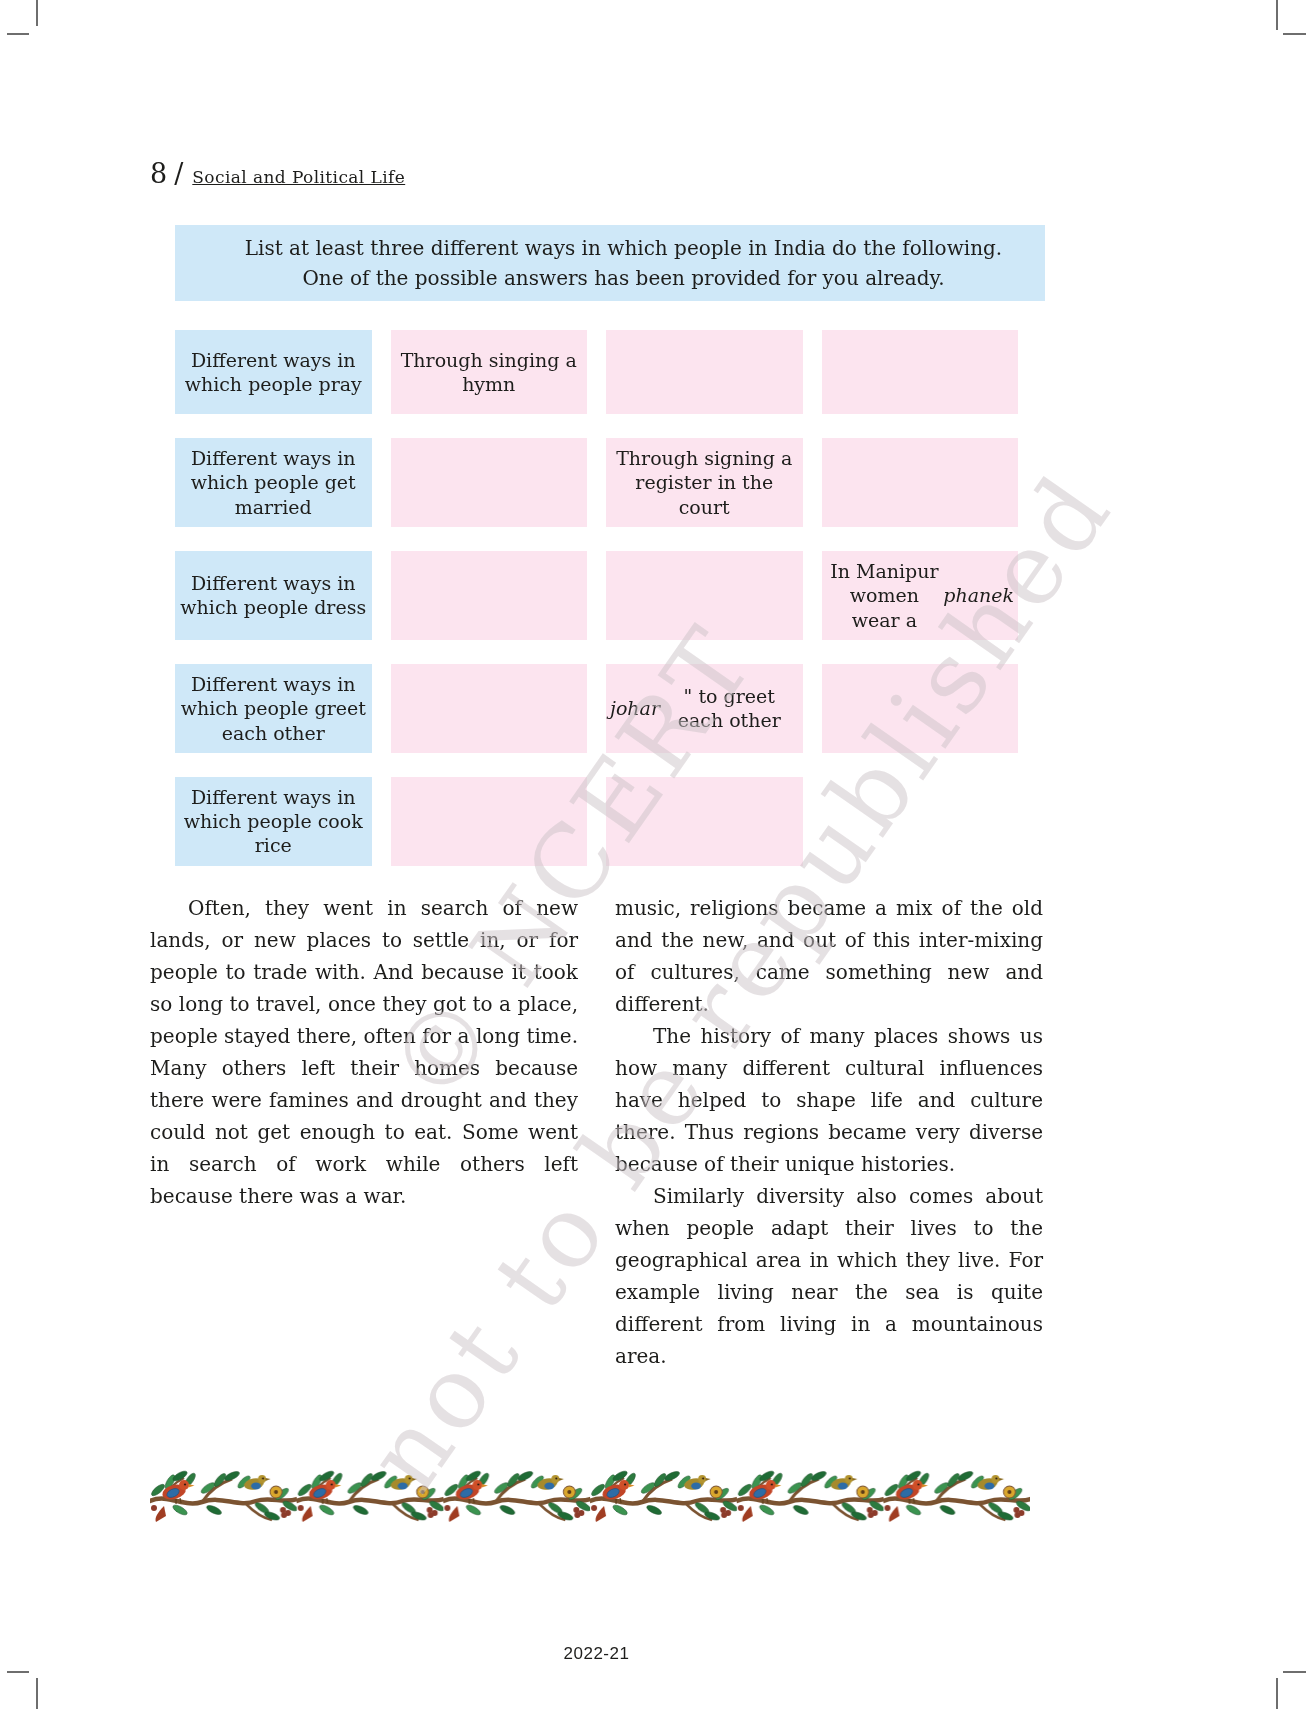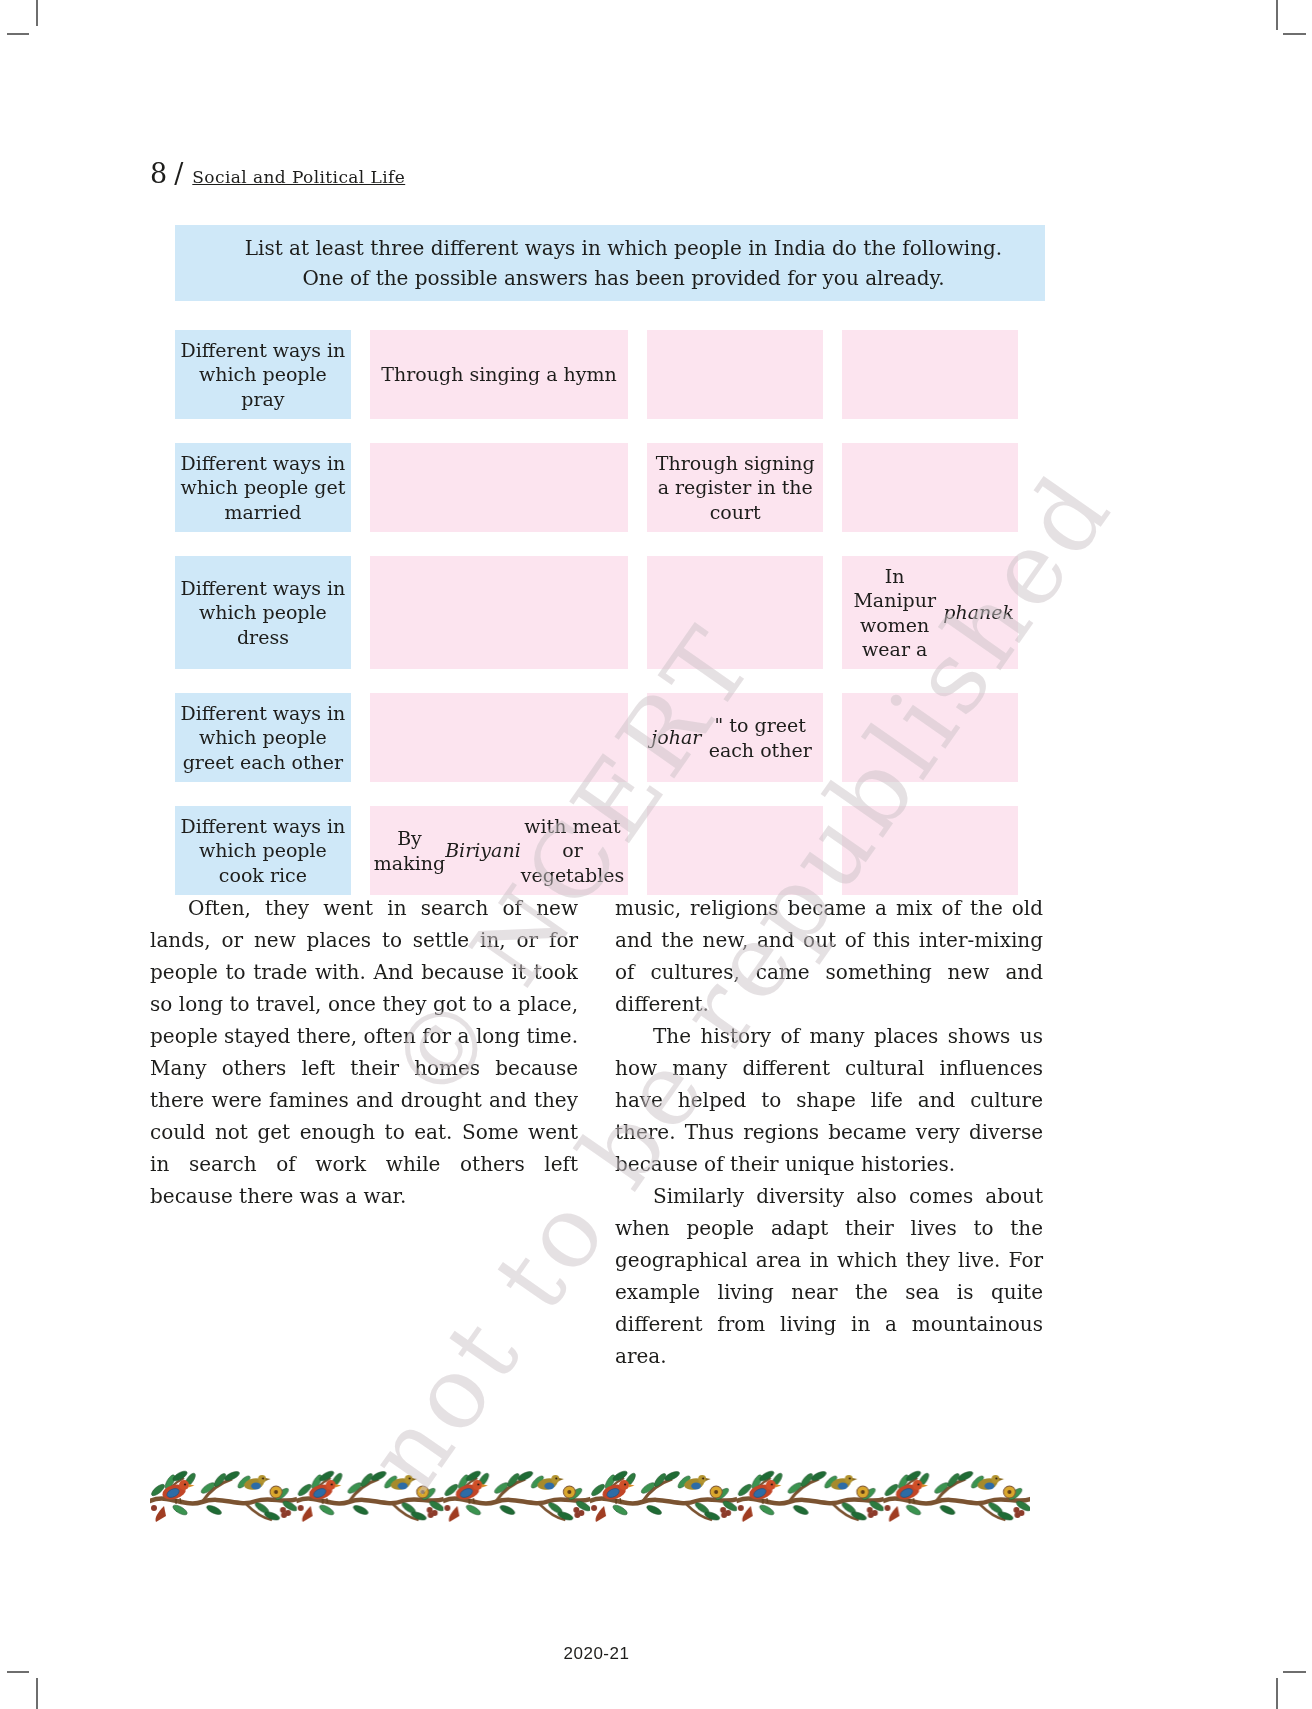--- a/index.html
+++ b/index.html
@@ -107,25 +107,20 @@
         <i>phanek</i>
       </div>
       <div class="cell blue">Different ways in which people greet each other</div>
       <div class="cell pink"></div>
       <div class="cell pink">
         <i>johar</i>
         <span>" to greet each other</span>
       </div>
       <div class="cell pink"></div>
       <div class="cell blue">Different ways in which people cook rice</div>
-      <div class="cell pink">
-        <span>By making </span>
-        <i>Biriyani</i>
-        <span> with meat or vegetables</span>
-      </div>
       <div class="cell pink"></div>
       <div class="cell pink"></div>
     </div>
 
   <div class="body-text">
     <div class="col">
         <p class="para indent">Often, they went in search of new lands, or new places to settle in, or for people to trade with. And because it took so long to travel, once they got to a place, people stayed there, often for a long time. Many others left their homes because there were famines and drought and they could not get enough to eat. Some went in search of work while others left because there was a war.</p>
       </div>
     <div class="col">
         <p class="para">music, religions became a mix of the old and the new, and out of this inter-mixing of cultures, came something new and different.</p>
@@ -192,16 +187,16 @@
             <circle cx="22" cy="8" r="6" fill="#d9a62c" stroke="#7b5331" stroke-width="1"></circle>
             <circle cx="22" cy="8" r="2" fill="#5c3b17"></circle>
           </g>
         </pattern>
       </defs>
       <rect width="880" height="58" fill="url(#birdmotif)"></rect>
     </svg>
   </div>
 
   <div class="footer">
-    <span>2020-21</span>
+    <span>2022-21</span>
   </div>
 
 </div>
 
 </body></html>

